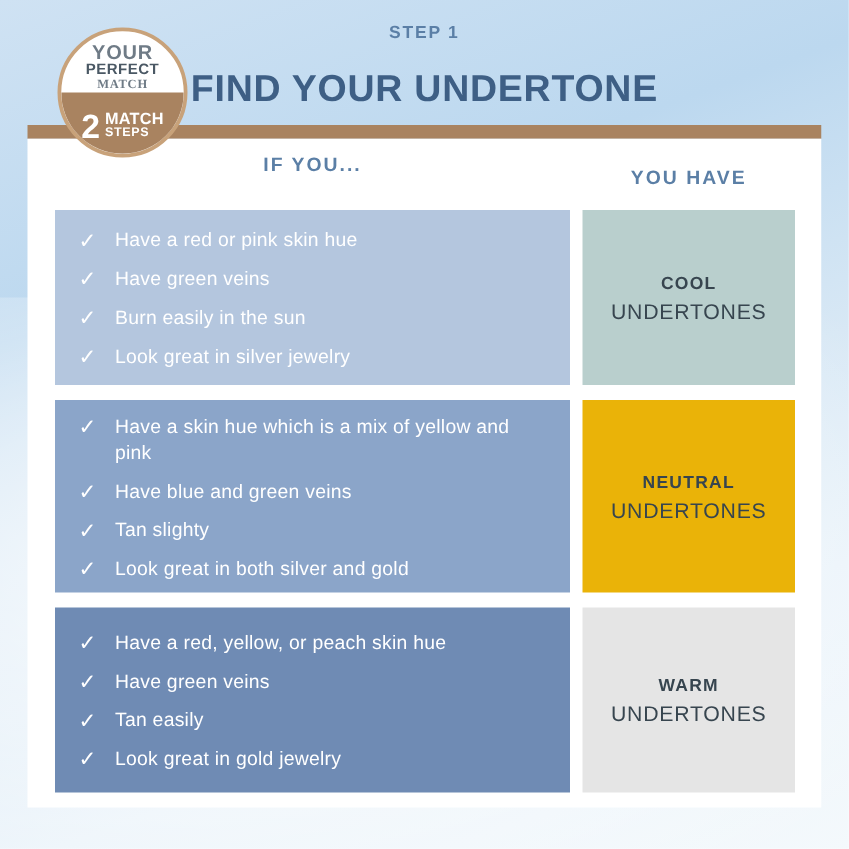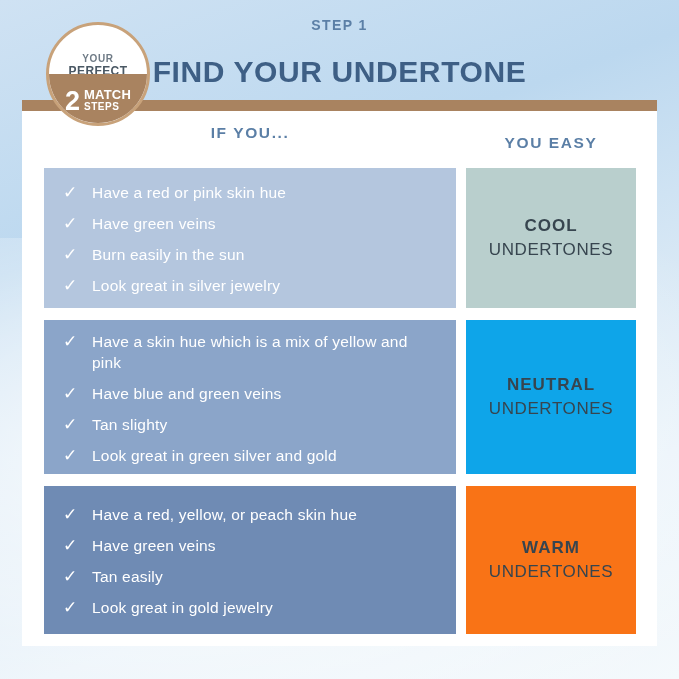--- a/index.html
+++ b/index.html
@@ -95,26 +95,25 @@
     position: absolute;
     left: 0;
     right: 0;
     top: 0;
     height: 50%;
     text-align: center;
     padding-top: 12px;
     box-sizing: border-box;
   }
   .badge-top .l1 {
-    font-size: 10px;
+    font-size: 16px;
     font-weight: bold;
     letter-spacing: 0.6px;
     color: #6f7b86;
     line-height: 12px;
-    margin-top: 16px;
   }
   .badge-top .l2 {
     font-size: 12px;
     font-weight: bold;
     letter-spacing: 0.4px;
     color: #4a5864;
     line-height: 13px;
   }
   .badge-top .l3 {
     font-size: 10px;
@@ -233,21 +232,21 @@
     right: 0;
     top: 0;
     bottom: 0;
     width: 170px;
     display: flex;
     flex-direction: column;
     align-items: center;
     justify-content: center;
   }
   .result-name {
-    font-size: 17px;
+    font-size: 14px;
     font-weight: bold;
     letter-spacing: 1px;
     color: #37454f;
     line-height: 24px;
   }
   .result-sub {
     font-size: 17px;
     letter-spacing: 0.6px;
     color: #37454f;
     line-height: 24px;
@@ -276,21 +275,21 @@
     <div class="badge-bottom">
       <div class="badge-num">2</div>
       <div class="badge-steps">
         <div class="s1">MATCH</div>
         <div class="s2">STEPS</div>
       </div>
     </div>
   </div>
 
   <div class="col-head-left">IF YOU...</div>
-  <div class="col-head-right">YOU EASY</div>
+  <div class="col-head-right">YOU HAVE</div>
 
   <div class="row row-1">
     <div class="cond-box" style="background:#b4c6de;">
       <div class="cond-item">
         <span class="check">✓</span>
         <span class="cond-text">Have a red or pink skin hue</span>
       </div>
       <div class="cond-item">
         <span class="check">✓</span>
         <span class="cond-text">Have green veins</span>
@@ -319,24 +318,24 @@
       <div class="cond-item">
         <span class="check">✓</span>
         <span class="cond-text">Have blue and green veins</span>
       </div>
       <div class="cond-item">
         <span class="check">✓</span>
         <span class="cond-text">Tan slighty</span>
       </div>
       <div class="cond-item">
         <span class="check">✓</span>
-        <span class="cond-text">Look great in green silver and gold</span>
-      </div>
-    </div>
-    <div class="result-box" style="background:#0ea5e9;">
+        <span class="cond-text">Look great in both silver and gold</span>
+      </div>
+    </div>
+    <div class="result-box" style="background:#eab308;">
       <div class="result-name">NEUTRAL</div>
       <div class="result-sub">UNDERTONES</div>
     </div>
   </div>
 
   <div class="row row-3">
     <div class="cond-box" style="background:#6f8bb4;">
       <div class="cond-item">
         <span class="check">✓</span>
         <span class="cond-text">Have a red, yellow, or peach skin hue</span>
@@ -347,18 +346,18 @@
       </div>
       <div class="cond-item">
         <span class="check">✓</span>
         <span class="cond-text">Tan easily</span>
       </div>
       <div class="cond-item">
         <span class="check">✓</span>
         <span class="cond-text">Look great in gold jewelry</span>
       </div>
     </div>
-    <div class="result-box" style="background:#f97316;">
+    <div class="result-box" style="background:#e5e5e5;">
       <div class="result-name">WARM</div>
       <div class="result-sub">UNDERTONES</div>
     </div>
   </div>
 </div>
 
 </body></html>

